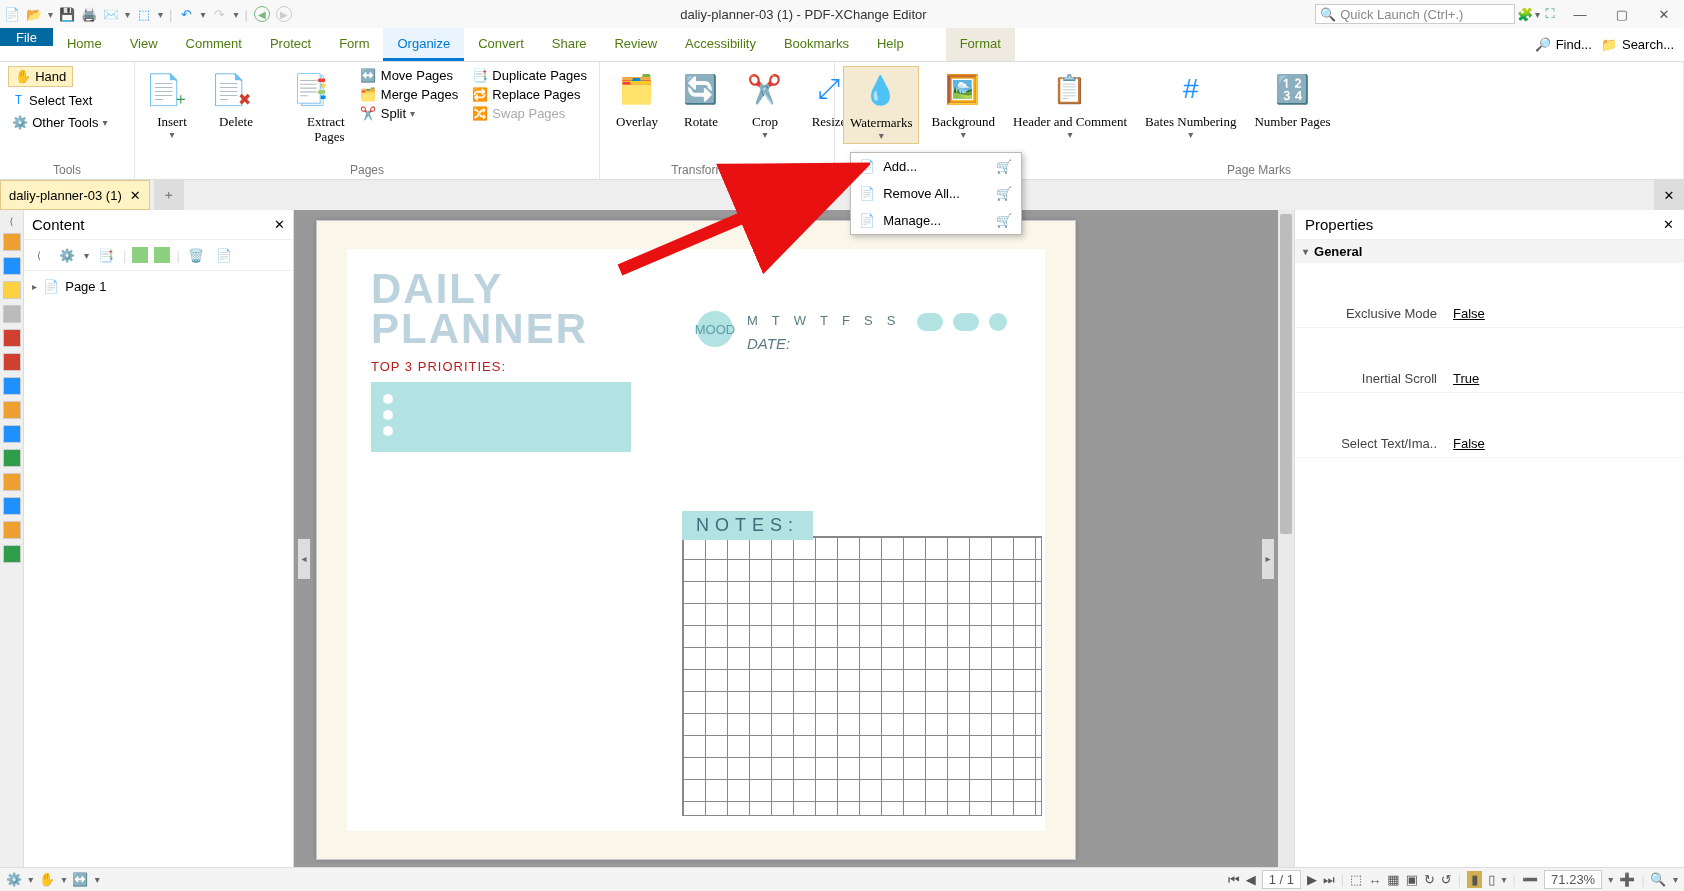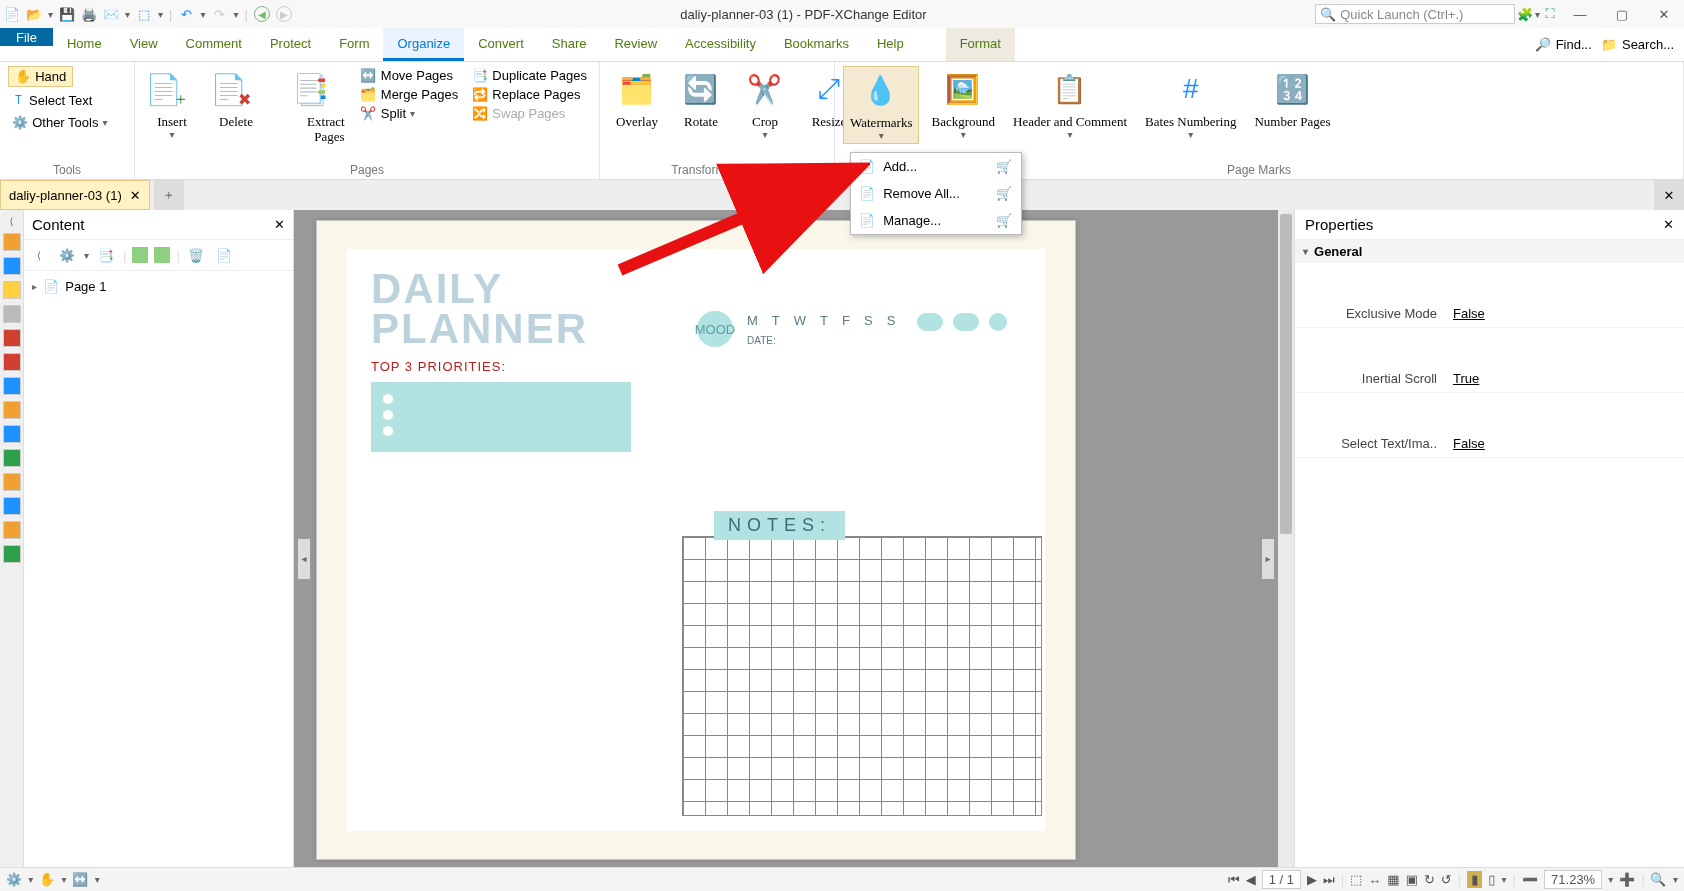--- a/index.html
+++ b/index.html
@@ -57,29 +57,29 @@
 
 .page { position: absolute; left: 22px; top: 10px; width: 760px; height: 640px; background: #faf7ea; border: 1px solid #c8c8c8; box-shadow: 0 0 4px rgba(0,0,0,.2); padding: 28px 30px; }
 .page .inner { background: #fff; width: 100%; height: 100%; padding: 20px 24px; }
 .daily { color: #bcd3de; font-size: 42px; font-weight: 800; letter-spacing: 2px; line-height: 40px; }
 .top3 { color: #b91c1c; font-size: 13px; letter-spacing: 1px; margin-top: 10px; }
 .prio-box { background: #b3e2e2; width: 260px; height: 70px; margin-top: 8px; padding: 6px; }
 .prio-box .dot { width: 10px; height: 10px; background: #fff; border-radius: 50%; margin: 6px 0 6px 6px; }
 .goal-box { position: absolute; left: 360px; top: 170px; width: 360px; height: 90px; background: #b3e2e2; color: #2e6c7a; padding: 8px 12px; clip-path: polygon(0 0, 96% 0, 90% 50%, 96% 100%, 0 100%); }
 .mood { position: absolute; left: 380px; top: 90px; width: 36px; height: 36px; background: #b3e2e2; border-radius: 50%; display: flex; align-items: center; justify-content: center; font-size: 8px; color: #5aa0a8; }
 .days { position: absolute; left: 430px; top: 92px; display: flex; gap: 14px; color: #5a7a84; font-size: 12px; }
-.date-lbl { position: absolute; left: 430px; top: 114px; font-size: 10px; color: #5a7a84; }
+.date-lbl { position: absolute; left: 430px; top: 114px; font-size: 15px; color: #5a7a84; font-style: italic; }
 .weather { position: absolute; left: 600px; top: 92px; display: flex; gap: 10px; }
 .cloud { width: 26px; height: 18px; background: #b3e2e2; border-radius: 10px; }
 .todo-wrap { position: absolute; left: 80px; top: 290px; width: 260px; }
 .todo-lbl { background: #b3e2e2; color: #3b6e7a; padding: 4px 14px; display: inline-block; letter-spacing: 2px; }
 .todo-box { border: 1px solid #888; width: 260px; height: 280px; margin-top: -2px; padding: 10px; }
 .todo-box .o { width: 12px; height: 12px; border: 1.5px solid #888; border-radius: 50%; margin: 9px 0; }
 .notes-wrap { position: absolute; left: 365px; top: 290px; }
-.notes-lbl { background: #b3e2e2; color: #3b6e7a; padding: 4px 14px; display: inline-block; letter-spacing: 6px; font-size: 18px; margin-left: 32px; }
+.notes-lbl { background: #b3e2e2; color: #3b6e7a; padding: 4px 14px; display: inline-block; letter-spacing: 6px; font-size: 18px; }
 .grid { border: 1px solid #888; width: 360px; height: 280px; margin-top: -4px; background-image: linear-gradient(#888 1px, transparent 1px), linear-gradient(90deg, #888 1px, transparent 1px); background-size: 22px 22px; }
 
 .props-panel { width: 390px; background: #fff; border-left: 1px solid #ddd; display: flex; flex-direction: column; }
 .props-panel .phdr { display: flex; align-items: center; justify-content: space-between; padding: 6px 10px; border-bottom: 1px solid #eee; }
 .section-hdr { background: #f4f4f4; padding: 4px 8px; font-weight: 600; display: flex; align-items: center; gap: 6px; }
 .prop-row { display: flex; border-bottom: 1px solid #f2f2f2; margin-top: 37px; }
 .prop-row .k { width: 150px; text-align: right; padding: 6px 8px; color: #444; }
 .prop-row .v { flex: 1; padding: 6px 8px; text-decoration: underline; }
 
 

